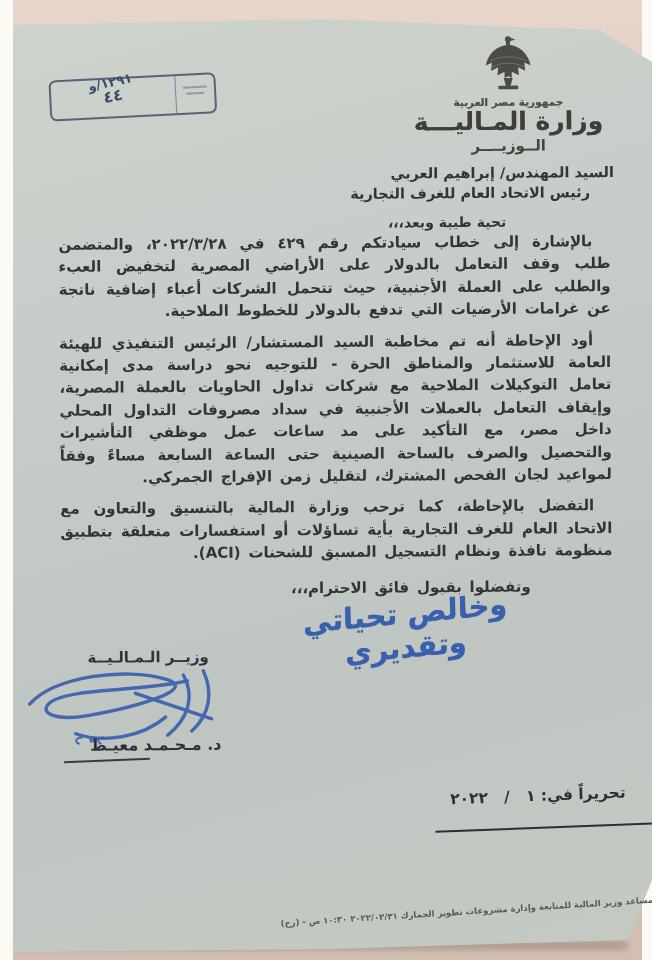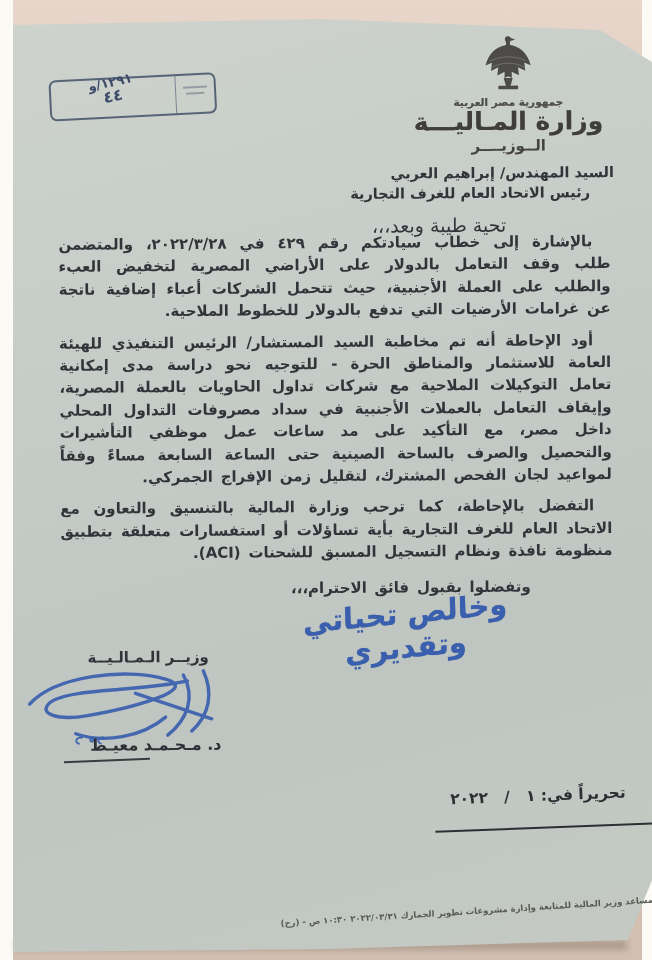--- a/index.html
+++ b/index.html
@@ -32,21 +32,21 @@
   
   .header-block{position:absolute;top:34px;left:408px;width:206px;text-align:center;}
   .eagle{display:block;margin:0 auto;}
   .republic{font-size:10.5px;font-weight:bold;color:#504e49;margin-top:3px;text-shadow:0 0 .6px rgba(60,58,52,.6);}
   .ministry{font-size:25px;font-weight:bold;color:#3f3e3a;margin-top:1px;line-height:26px;text-shadow:0 0 .5px rgba(50,48,44,.55);}
   .minister{font-size:15px;font-weight:bold;color:#45443f;margin-top:2px;}
   
   .recipient{position:absolute;top:164px;right:36px;text-align:right;font-weight:bold;
     font-size:14.5px;line-height:20px;}
   .recipient .l2{margin-right:24px;display:block;}
-  .salutation{position:absolute;top:215px;right:144px;font-weight:normal;font-size:19px;}
+  .salutation{position:absolute;top:215px;right:144px;font-weight:bold;font-size:14px;}
   
   .body-block{position:absolute;top:232px;right:40px;width:552px;font-size:15px;font-weight:bold;
     line-height:22.4px;text-align:justify;text-align-last:right;word-spacing:2.5px;}
   .body-block p{margin:0 0 9px 0;text-indent:18px;}
   .closing{text-indent:0 !important;text-align:right;margin:13px 82px 0 0 !important;}
   
   .hand-note{position:absolute;top:597px;left:252px;width:305px;text-align:center;
     font-size:29px;font-weight:bold;color:#3a5fae;transform:rotate(-5deg) skewX(-4deg);
     text-shadow:0 0 .7px rgba(52,84,158,.8);}
   .sig-title{position:absolute;top:647px;left:74px;width:146px;text-align:center;

